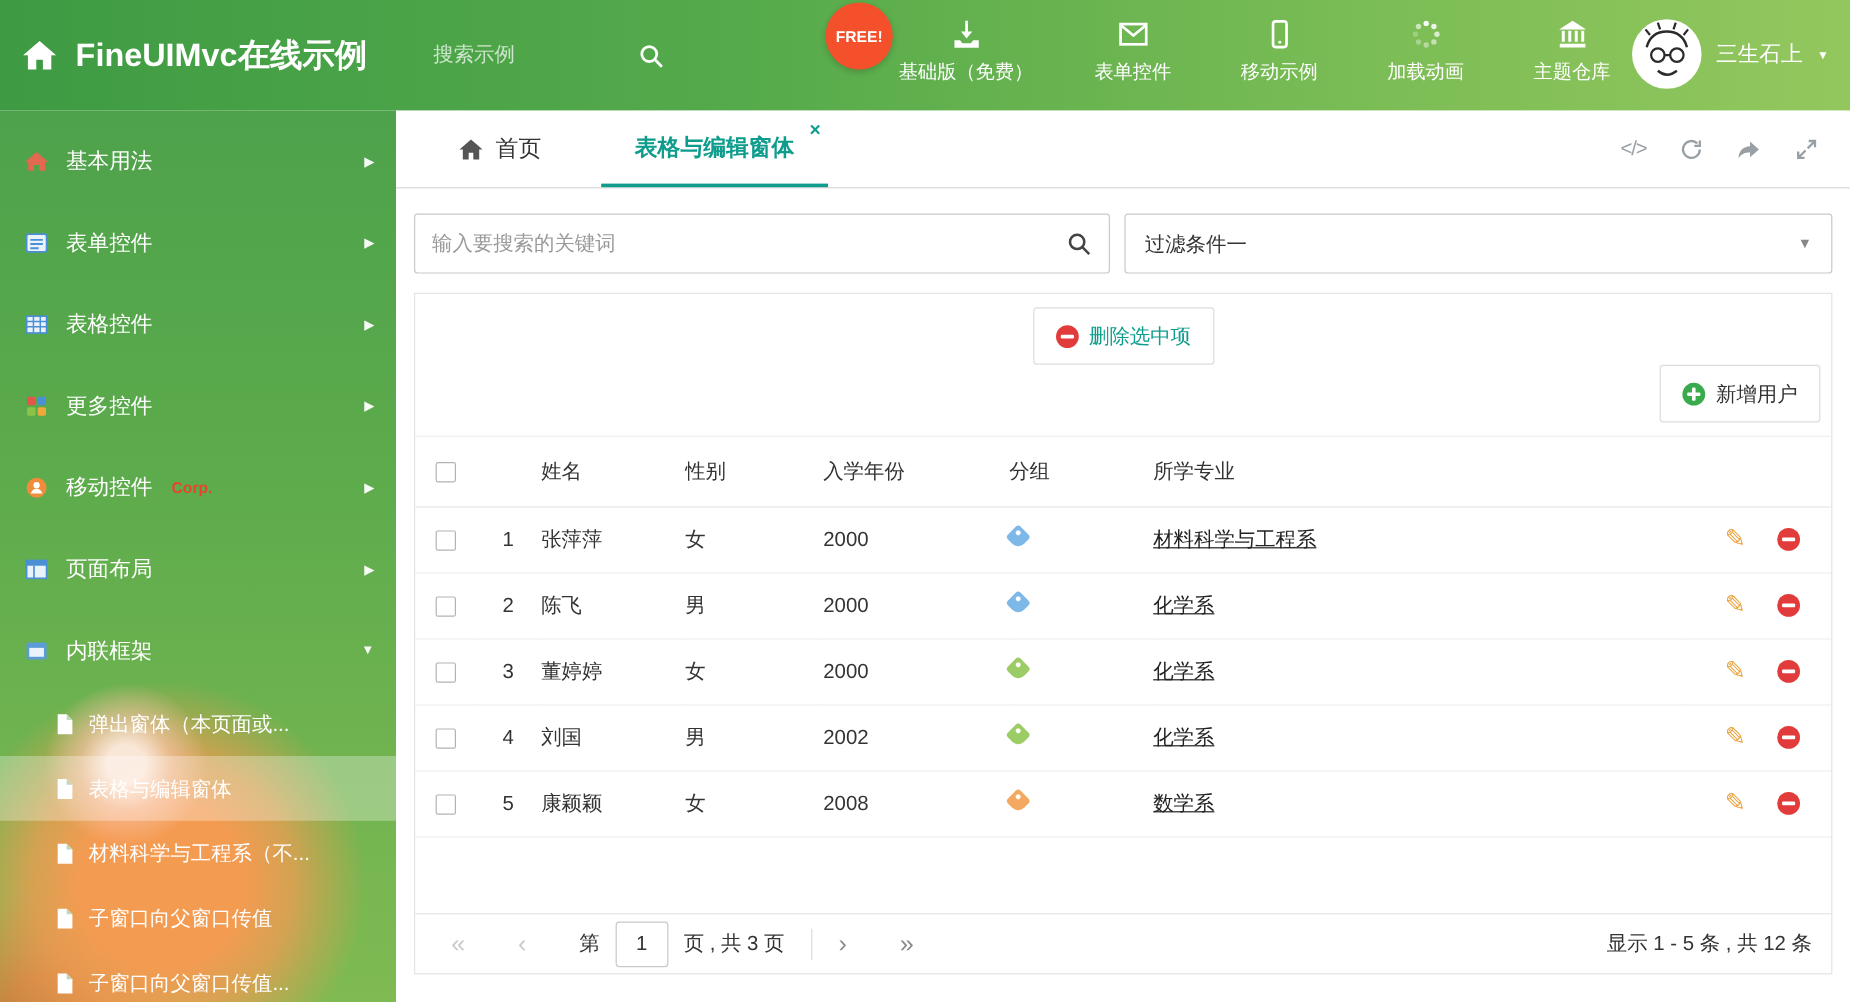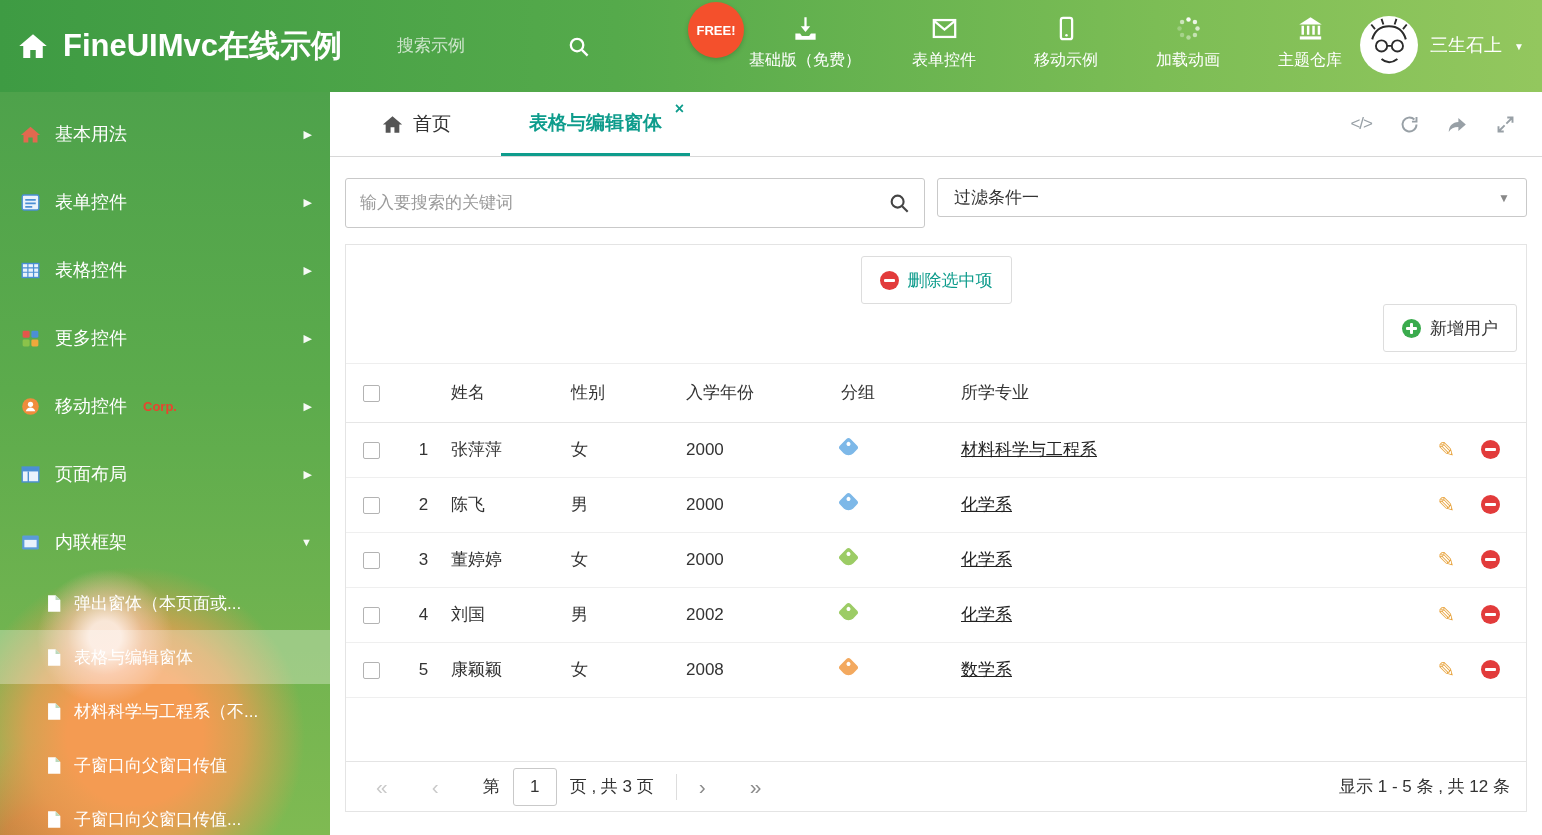--- a/index.html
+++ b/index.html
@@ -12,21 +12,21 @@
   .app { width:1542px; height:835px; display:flex; flex-direction:column; }
 
   
   .topbar {
     flex:0 0 92px; position:relative; display:flex; align-items:center;
     background:linear-gradient(90deg,#3e9b43 0%,#55aa4b 40%,#7cbd55 75%,#93c75e 100%);
     color:#fff;
   }
   .brand { display:flex; align-items:center; gap:15px; padding-left:18px; }
   .brand svg { width:30px; height:30px; }
-  .brand h1 { font-size:31px; font-weight:bold; white-space:nowrap; }
+  .brand h1 { font-size:27px; font-weight:bold; white-space:nowrap; }
   .hsearch { margin-left:55px; display:flex; align-items:center; gap:10px; }
   .hsearch input {
     width:160px; background:transparent; border:none; outline:none;
     color:#fff; font-size:17px;
   }
   .hsearch input::placeholder { color:rgba(255,255,255,0.72); }
   .hsearch svg { width:23px; height:23px; }
   .free-badge {
     position:absolute; left:688px; top:2px; width:56px; height:56px;
     border-radius:50%; background:#f4502c; color:#fff; font-weight:bold;
@@ -76,21 +76,21 @@
   .tab-tools { margin-left:auto; display:flex; align-items:center; gap:27px; padding-right:26px; color:#98a0a6; }
   .tab-tools .tool { font-size:17px; cursor:pointer; display:inline-flex; align-items:center; }
   .tab-tools svg { width:21px; height:21px; }
   .code-glyph { font-size:17px; letter-spacing:-1px; }
 
   .filter-row { display:flex; gap:12px; padding:21px 15px 4px 15px; }
   .search-box { width:580px; height:50px; border:1px solid #c9c9c9; border-radius:3px; display:flex; align-items:center; padding:0 14px; }
   .search-box input { flex:1; border:none; outline:none; font-size:17px; color:#333; }
   .search-box input::placeholder { color:#9a9a9a; }
   .search-box svg { width:22px; height:22px; color:#555; }
-  .dropdown { flex:1; height:39px; border:1px solid #c9c9c9; border-radius:3px; display:flex; align-items:center; padding:0 16px; font-size:17px; cursor:pointer; }
+  .dropdown { flex:1; height:50px; border:1px solid #c9c9c9; border-radius:3px; display:flex; align-items:center; padding:0 16px; font-size:17px; cursor:pointer; }
   .dropdown .caret { margin-left:auto; color:#888; font-size:12px; }
 
   .panel { margin:12px 15px 23px 15px; border:1px solid #e4e4e4; flex:1; min-height:0; display:flex; flex-direction:column; }
   .toolbar { padding:11px 9px; display:flex; align-items:center; border-bottom:1px solid #eee;flex-direction:column; }
   .btn { height:48px; border:1px solid #ddd; border-radius:3px; background:#fff; display:inline-flex; align-items:center; gap:9px; font-size:17px; padding:0 18px; cursor:pointer; font-family:inherit; }
   .btn-delete { color:var(--accent,#0e9c8c); }
   .btn-add { margin-left:auto; color:#333; }
 
   .ico-minus { width:19px; height:19px; border-radius:50%; background:var(--danger,#e23b3b); position:relative; display:inline-block; flex:0 0 19px; }
   .ico-minus::after { content:''; position:absolute; left:4px; top:8px; width:11px; height:3px; background:#fff; border-radius:1px; }

